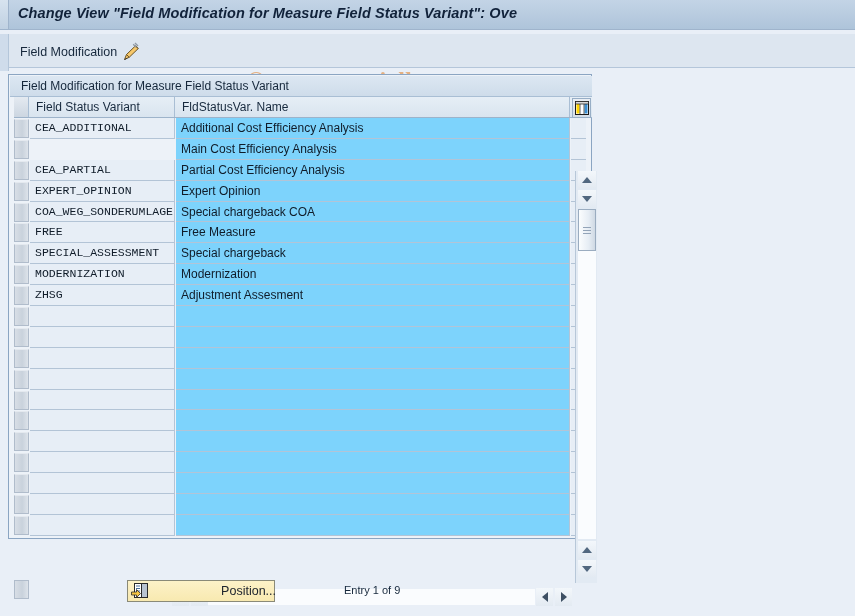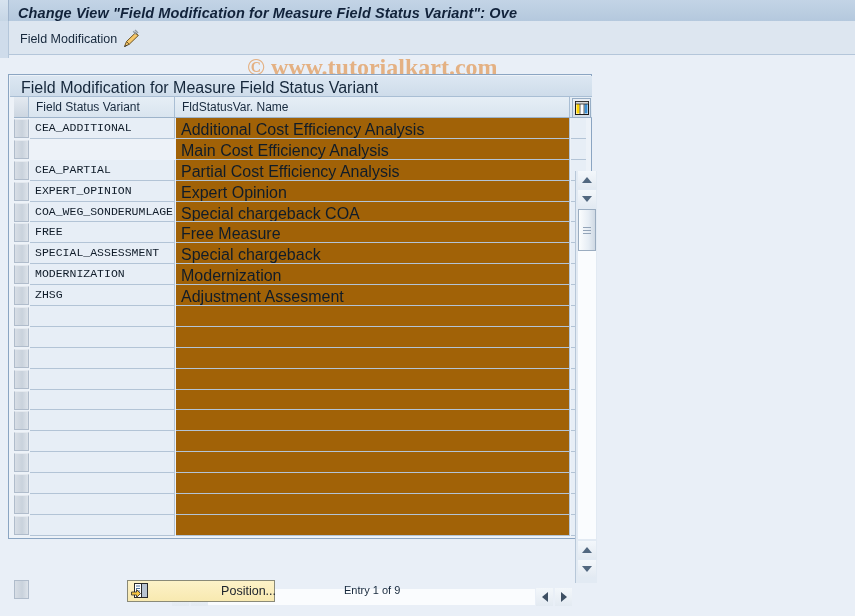--- a/index.html
+++ b/index.html
@@ -41,21 +41,21 @@
     font-weight: bold;
     font-style: italic;
     color: #11223a;
     white-space: nowrap;
     letter-spacing: 0.1px;
   }
 
   
   #toolbar {
     position: absolute;
-    left: 0; top: 21px;
+    left: 0; top: 34px;
     width: 855px; height: 34px;
     background: #dde6f0;
     border-bottom: 1px solid #b4c6da;
     box-sizing: border-box;
   }
   #toolbar .accentcol {
     position: absolute;
     left: 0; top: 0;
     width: 9px; height: 37px;
     background: #cfdceb;
@@ -98,21 +98,21 @@
     position: absolute;
     left: 1px; top: 1px;
     width: 582px; height: 21px;
     background: linear-gradient(to bottom, #dce7f2, #cedcea);
     border-bottom: 1px solid #a9bed4;
     box-sizing: border-box;
   }
   #panel-header-text {
     position: absolute;
     left: 11px; top: 3px;
-    font-size: 16px;
+    font-size: 12px;
     color: #15273b;
     white-space: nowrap;
   }
 
   
   #grid {
     position: absolute;
     left: 1px; top: 22px;
     width: 582px; height: 441px;
     overflow: hidden;
@@ -200,26 +200,26 @@
     font-family: "Liberation Mono", monospace;
     font-size: 11.5px;
     color: #101c29;
     white-space: nowrap;
     overflow: hidden;
   }
   .cell-c2 {
     position: absolute;
     left: 162px; top: 0;
     width: 394px; height: 20.9px;
-    background: #a16207;
+    background: #7dd3fc;
     border-right: 1px solid #b3c4d6;
     border-bottom: 1px solid #b3c4d6;
     box-sizing: border-box;
     padding: 3px 0 0 5px;
-    font-size: 16px;
+    font-size: 12px;
     color: #101c29;
     white-space: nowrap;
     overflow: hidden;
   }
   .cell-tail {
     position: absolute;
     left: 557px; top: 0;
     width: 15px; height: 20.9px;
     background: #e7eef6;
     border-bottom: 1px solid #b3c4d6;

